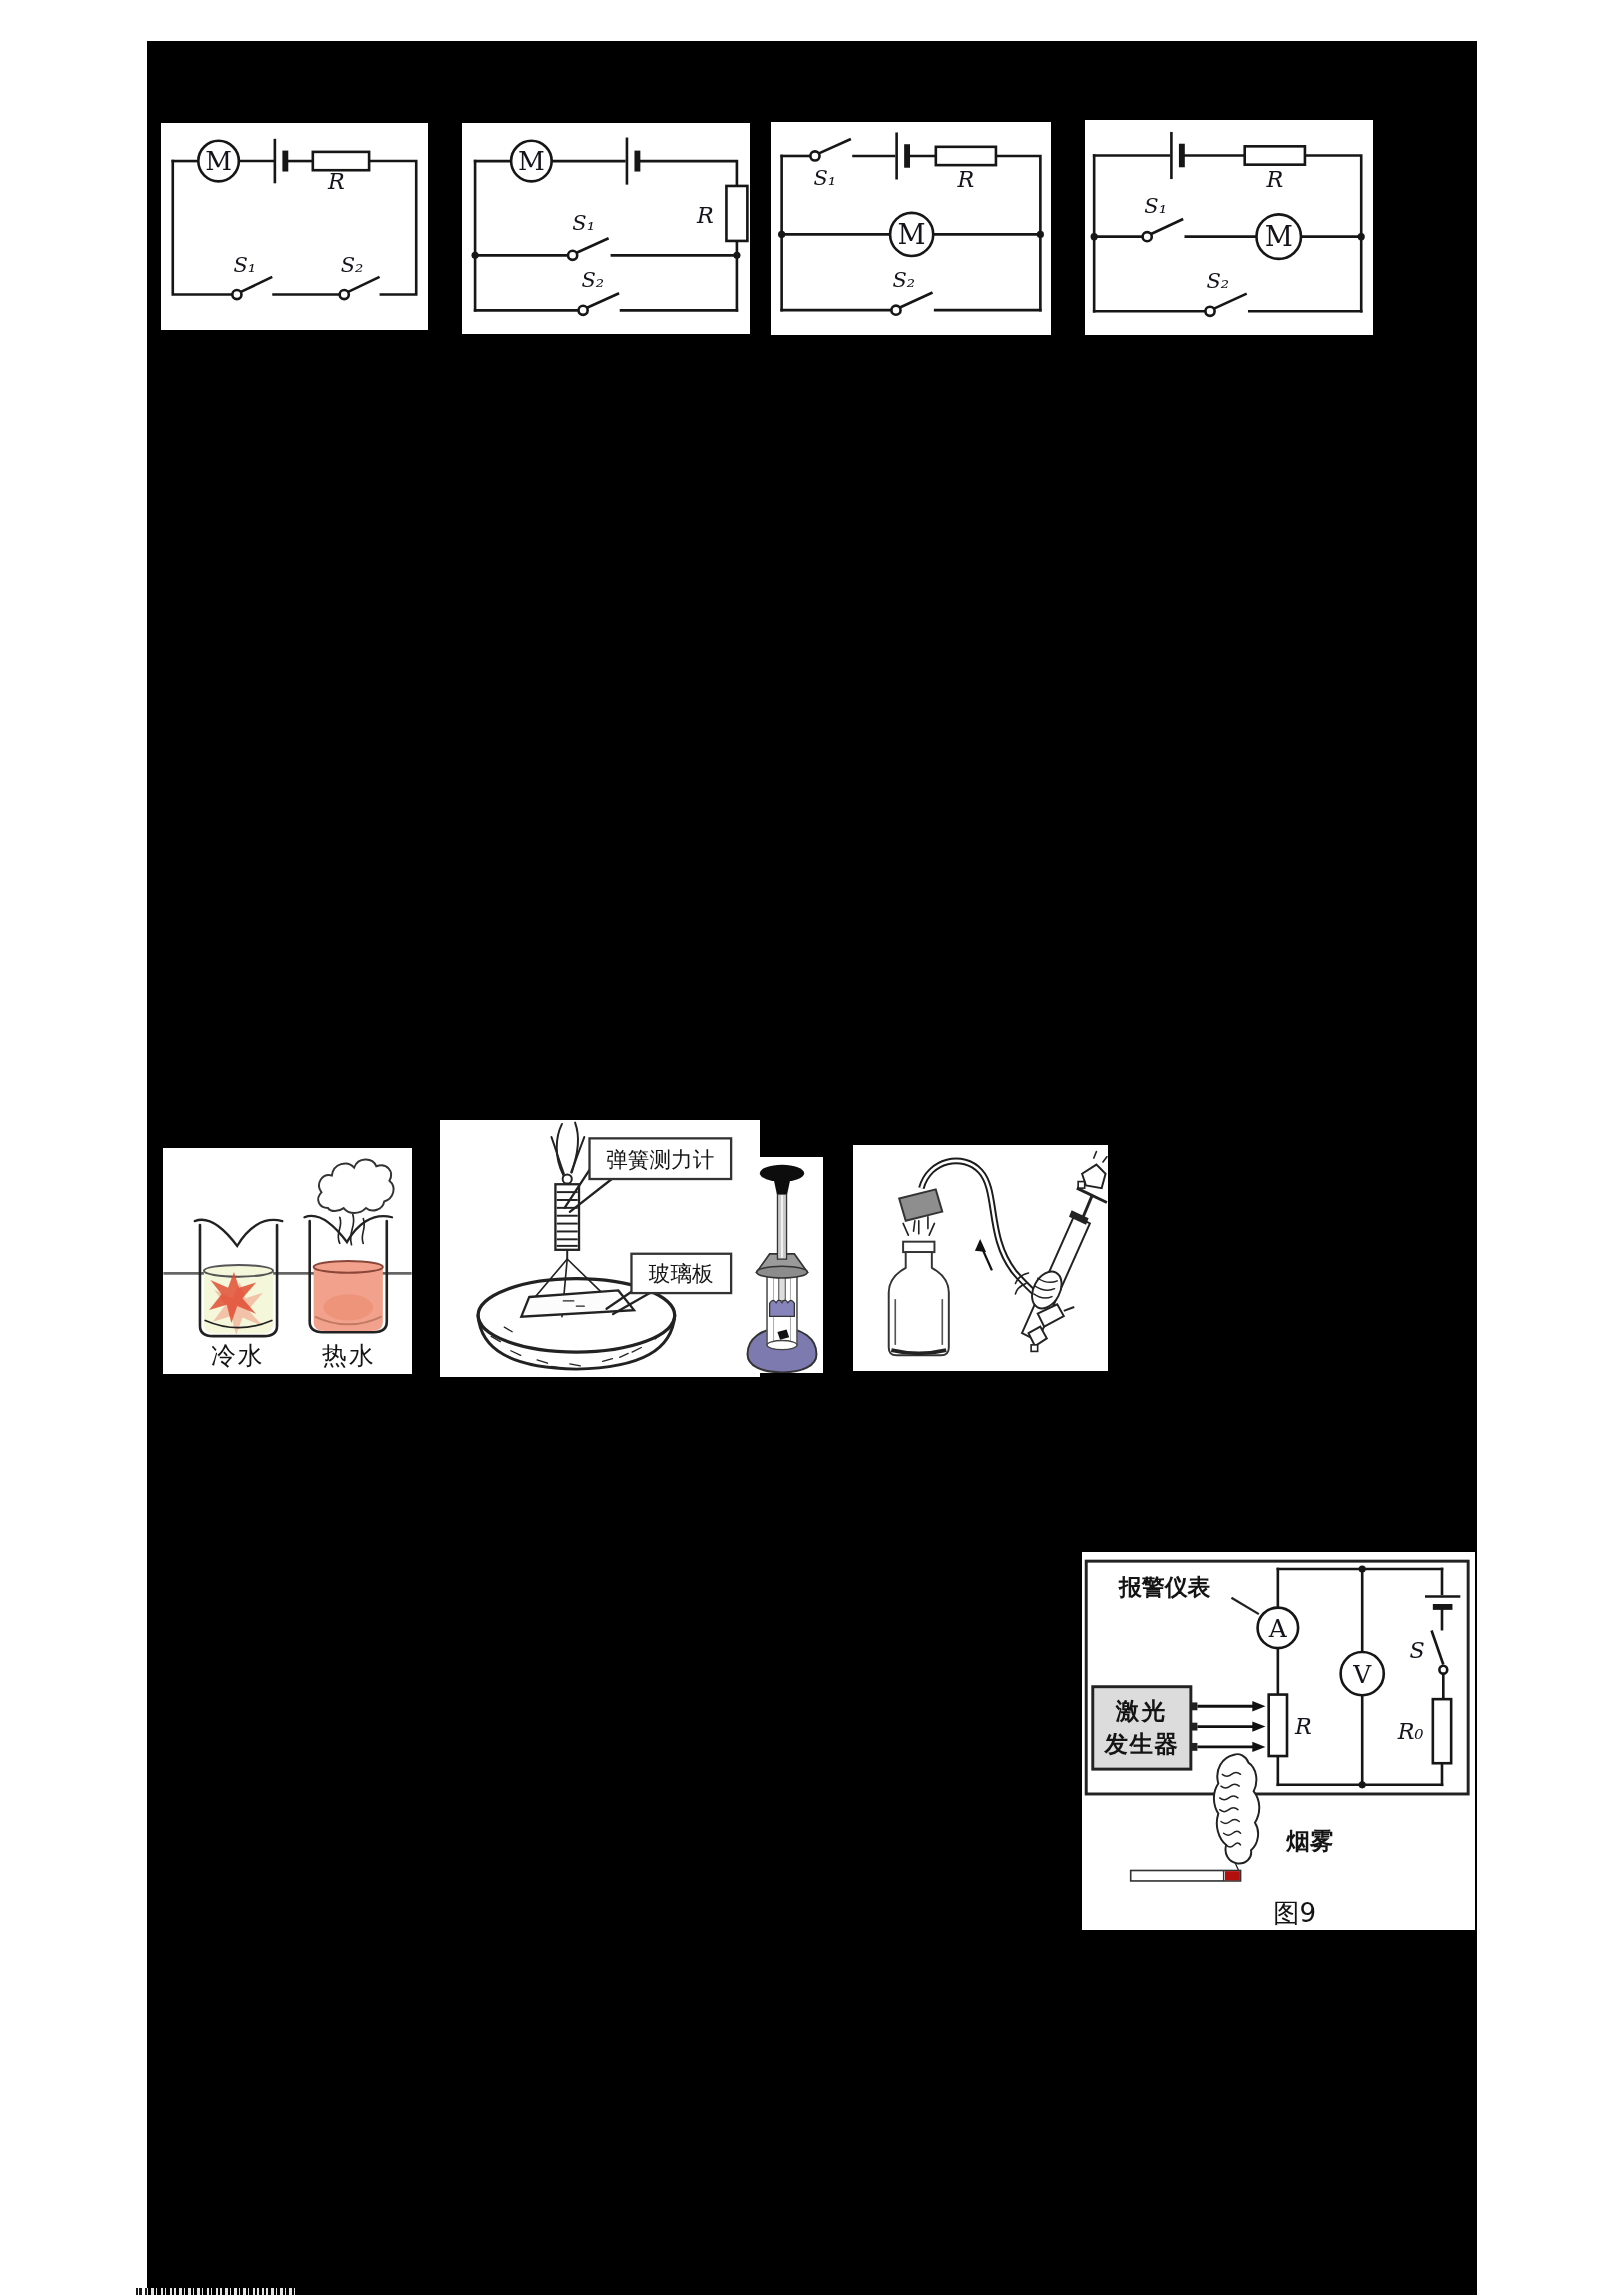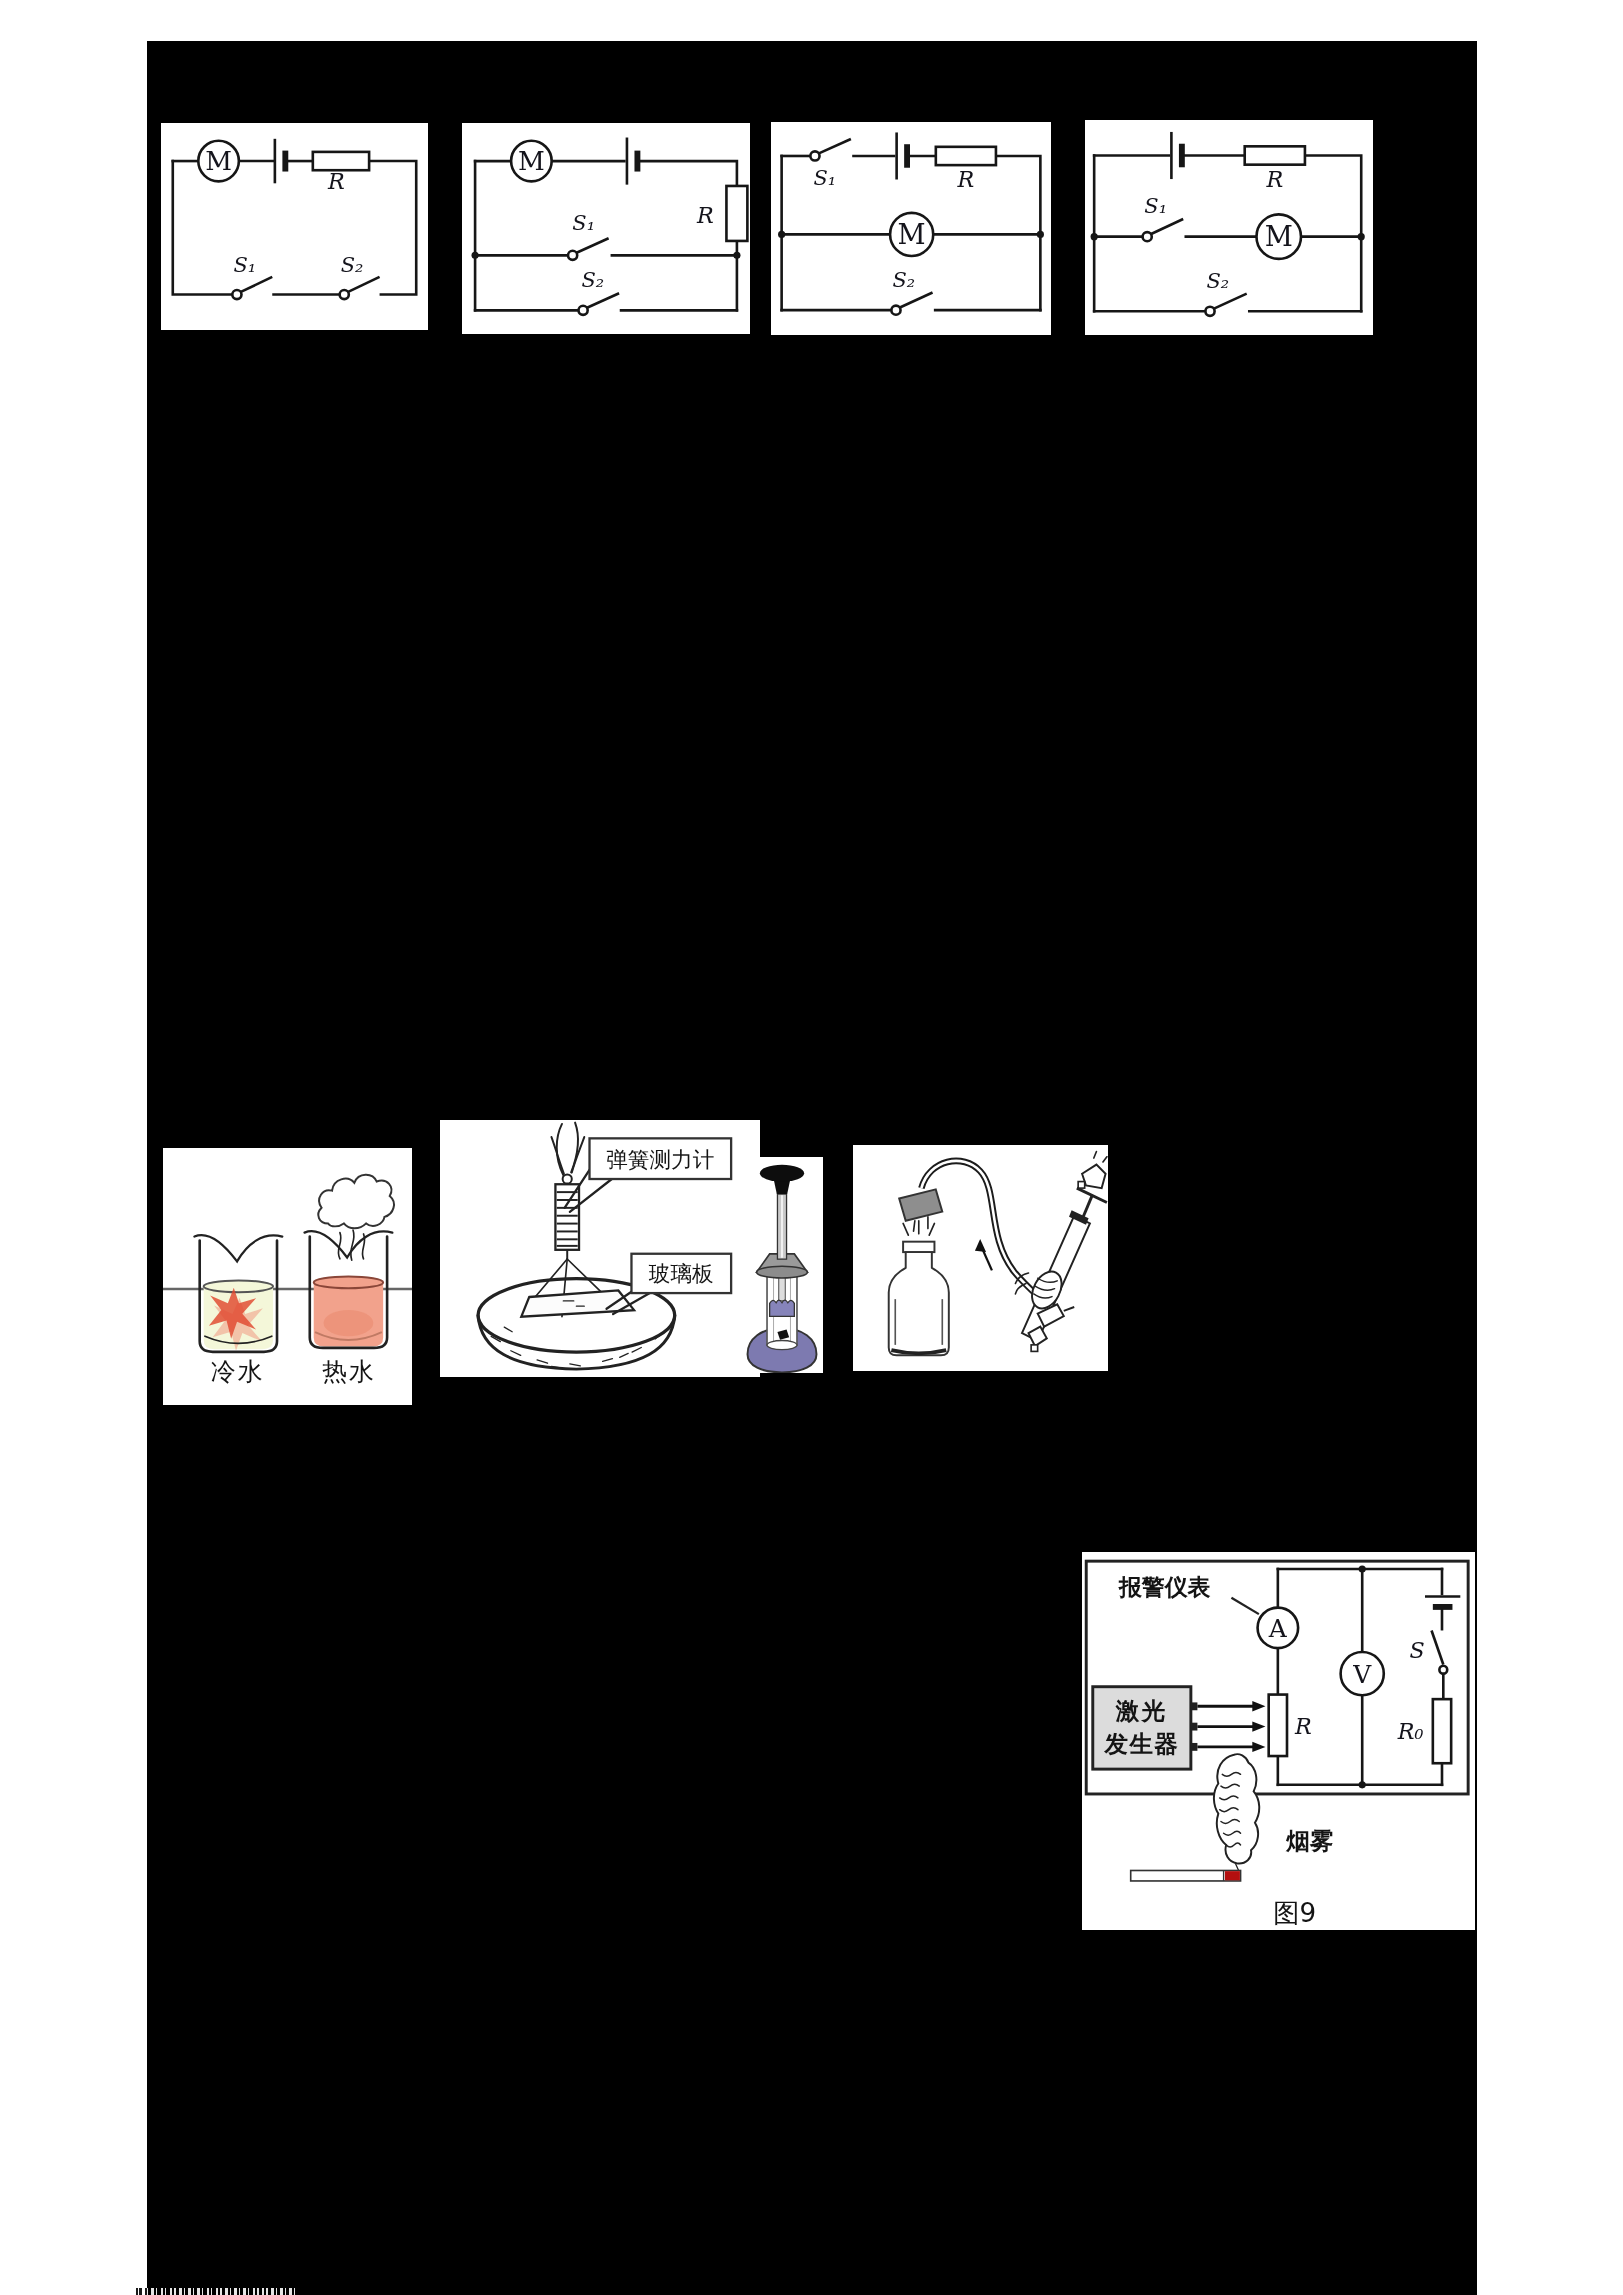--- a/index.html
+++ b/index.html
@@ -155,21 +155,21 @@
       <g>
         <circle class="comp" cx="191" cy="292" r="7"></circle>
           <line x1="197" y1="288" x2="247" y2="265" stroke="#161616" stroke-width="4"></line>
       </g>
       <text class="it" x="108" y="142" font-size="32" text-anchor="middle">S₁</text>
       <text class="it" x="290" y="102" font-size="34" text-anchor="middle">R</text>
       <text class="it" x="203" y="256" font-size="32" text-anchor="middle">S₂</text>
     </svg>
   </div>
 
-  <div class="panel" style="left:163px;top:1148px;width:249px;height:257px">
+  <div class="panel" style="left:163px;top:1148px;width:249px;height:226px">
     <svg viewBox="0 0 380 346">
       <line x1="0" y1="192" x2="380" y2="192" stroke="#666" stroke-width="4"></line>
       <g>
         <path d="M62,188 V270 Q62,284 78,284 H152 Q168,284 168,270 V188 Z" fill="#f4f7d9"></path>
         <ellipse cx="115" cy="188" rx="53" ry="9" fill="#f4f7d9" stroke="#555" stroke-width="3"></ellipse>
         <polygon points="110,192 118,215 143,207 122,231 142,254 114,242 105,267 98,240 72,248 90,224 74,203 100,215" fill="#f0907a" opacity="0.5" transform="translate(-2,-2) scale(1.08)"></polygon>
         <polygon points="108,190 116,214 142,206 121,230 142,254 113,242 104,268 97,240 70,248 89,224 72,202 99,214" fill="#e0482e" opacity="0.82"></polygon>
         <path d="M64,264 Q115,286 166,264" class="sketch" stroke-width="2.5"></path>
         <path d="M56,118 V272 Q56,288 76,288 H154 Q174,288 174,272 V118" class="sketch" stroke-width="4"></path>
         <path d="M48,112 C70,103 92,122 113,150 C128,124 152,104 182,112" class="sketch" stroke-width="3.5"></path>

